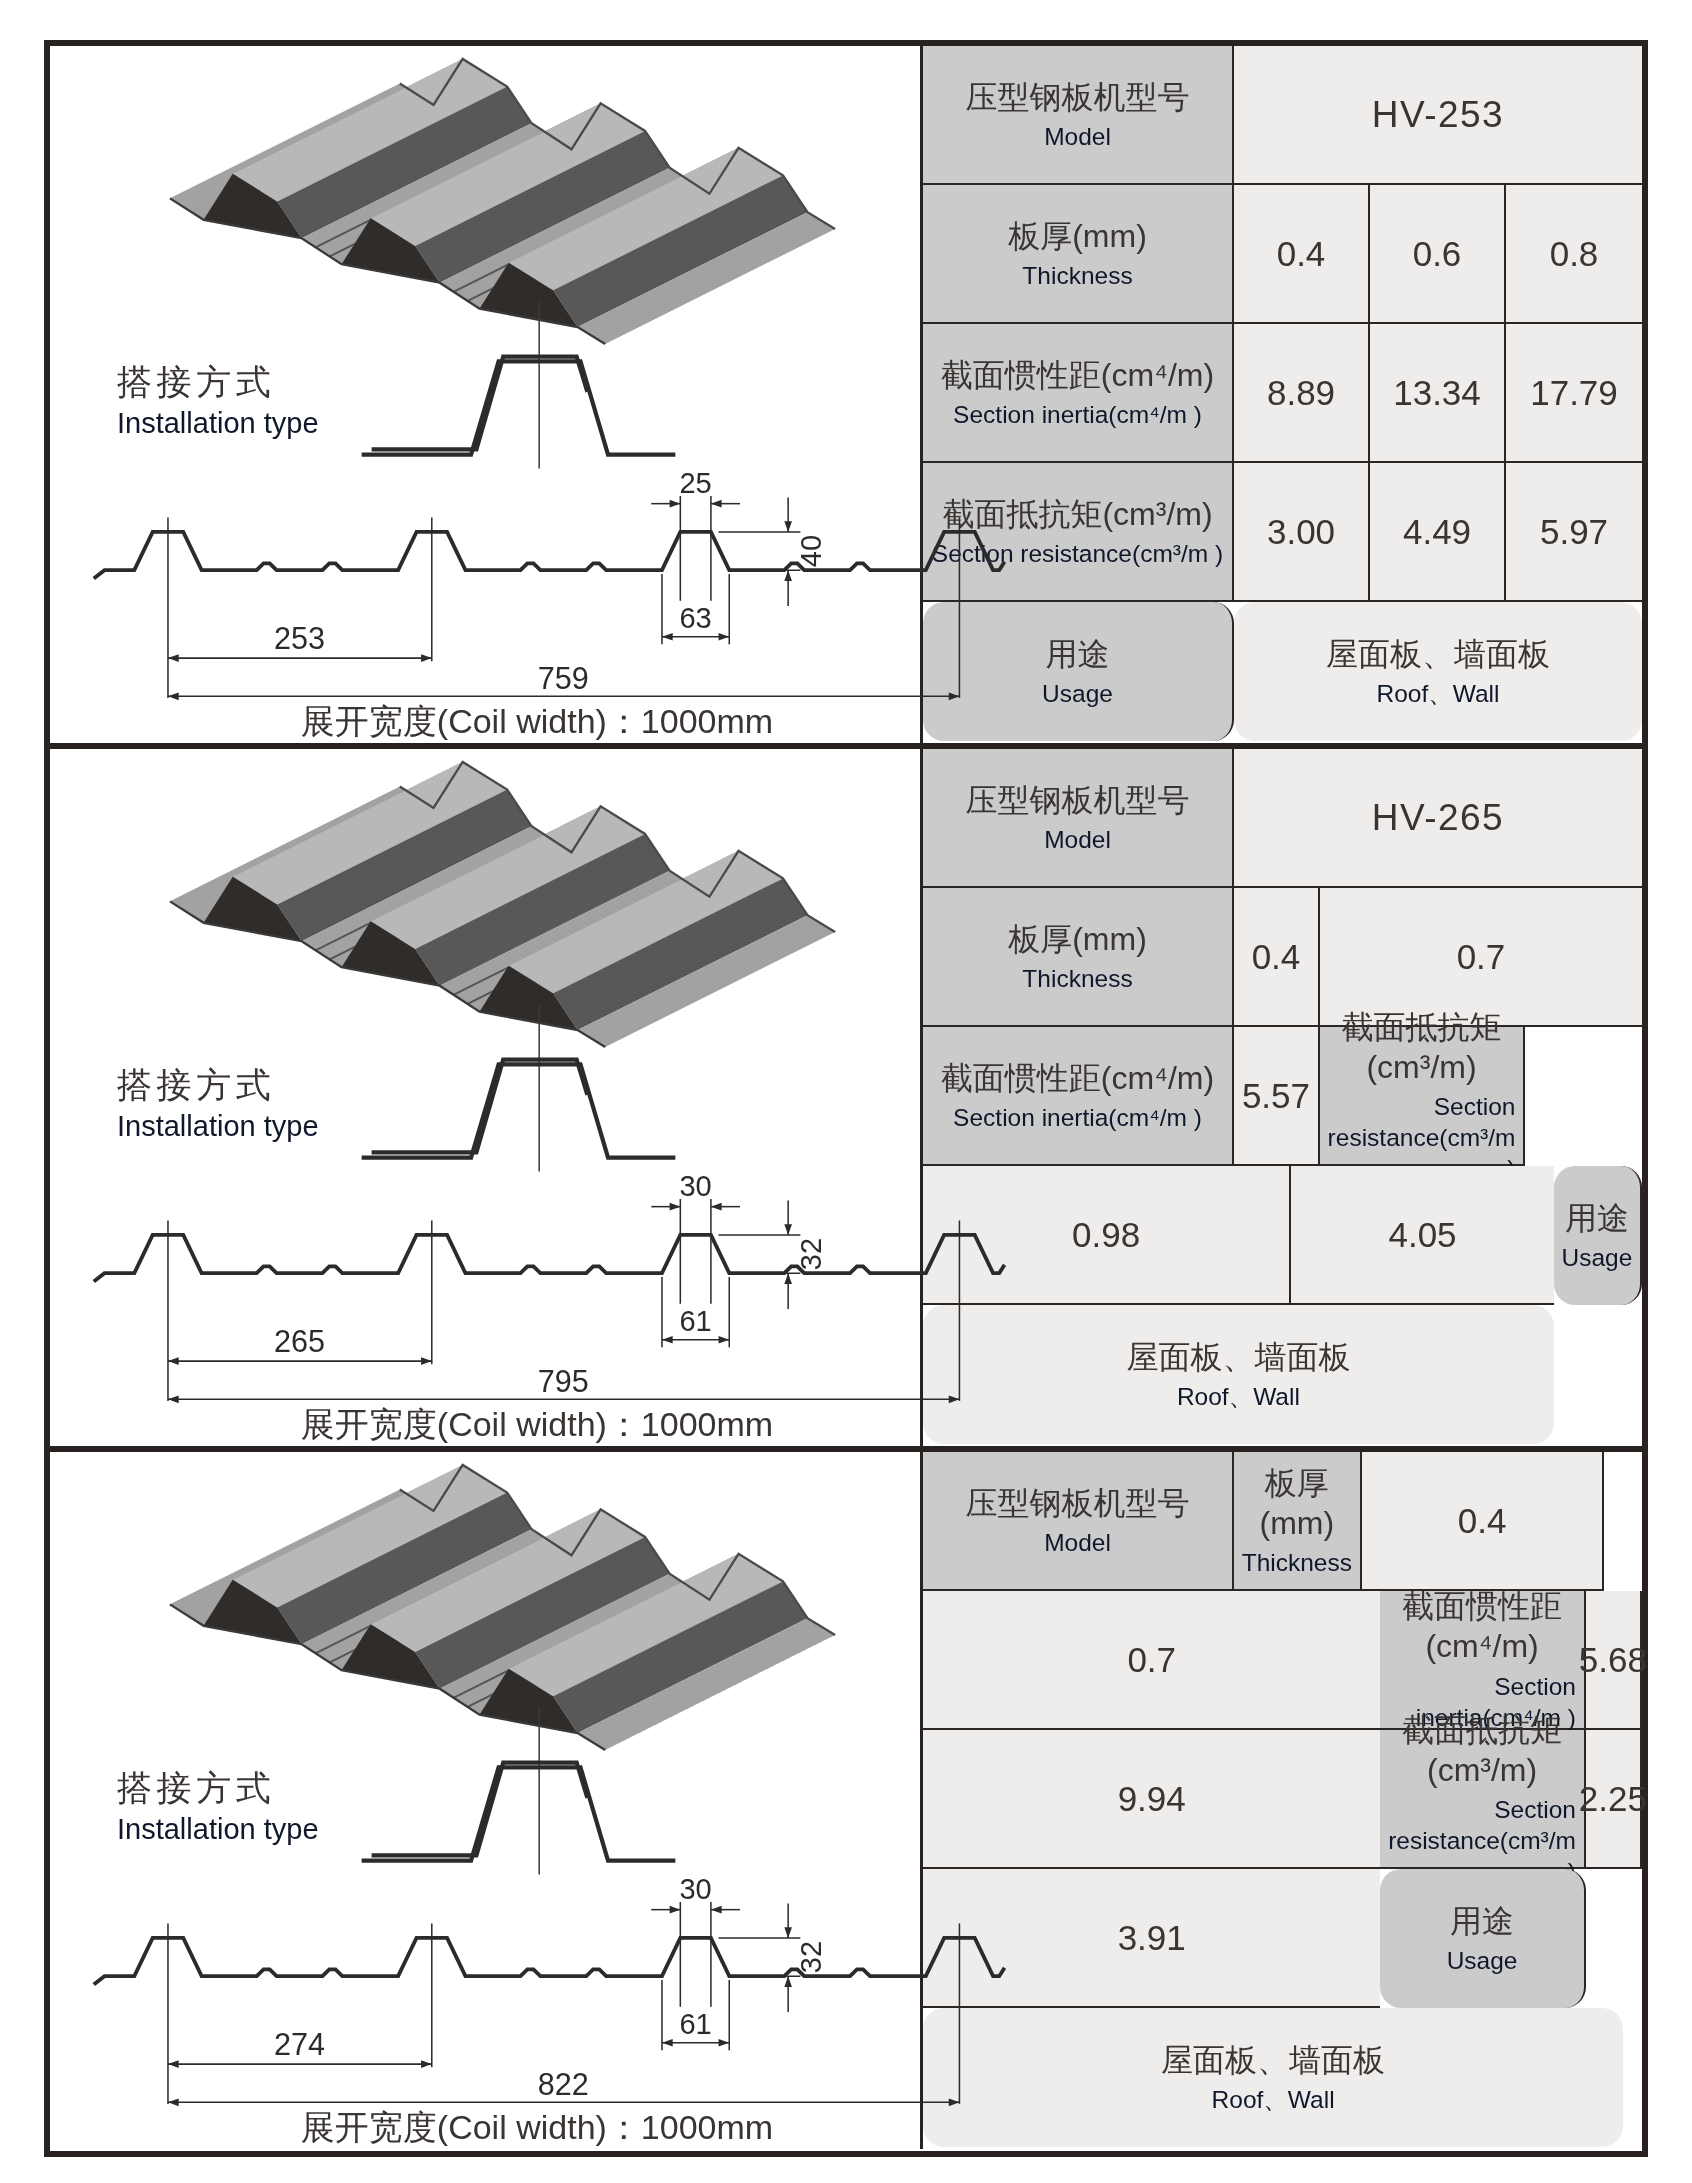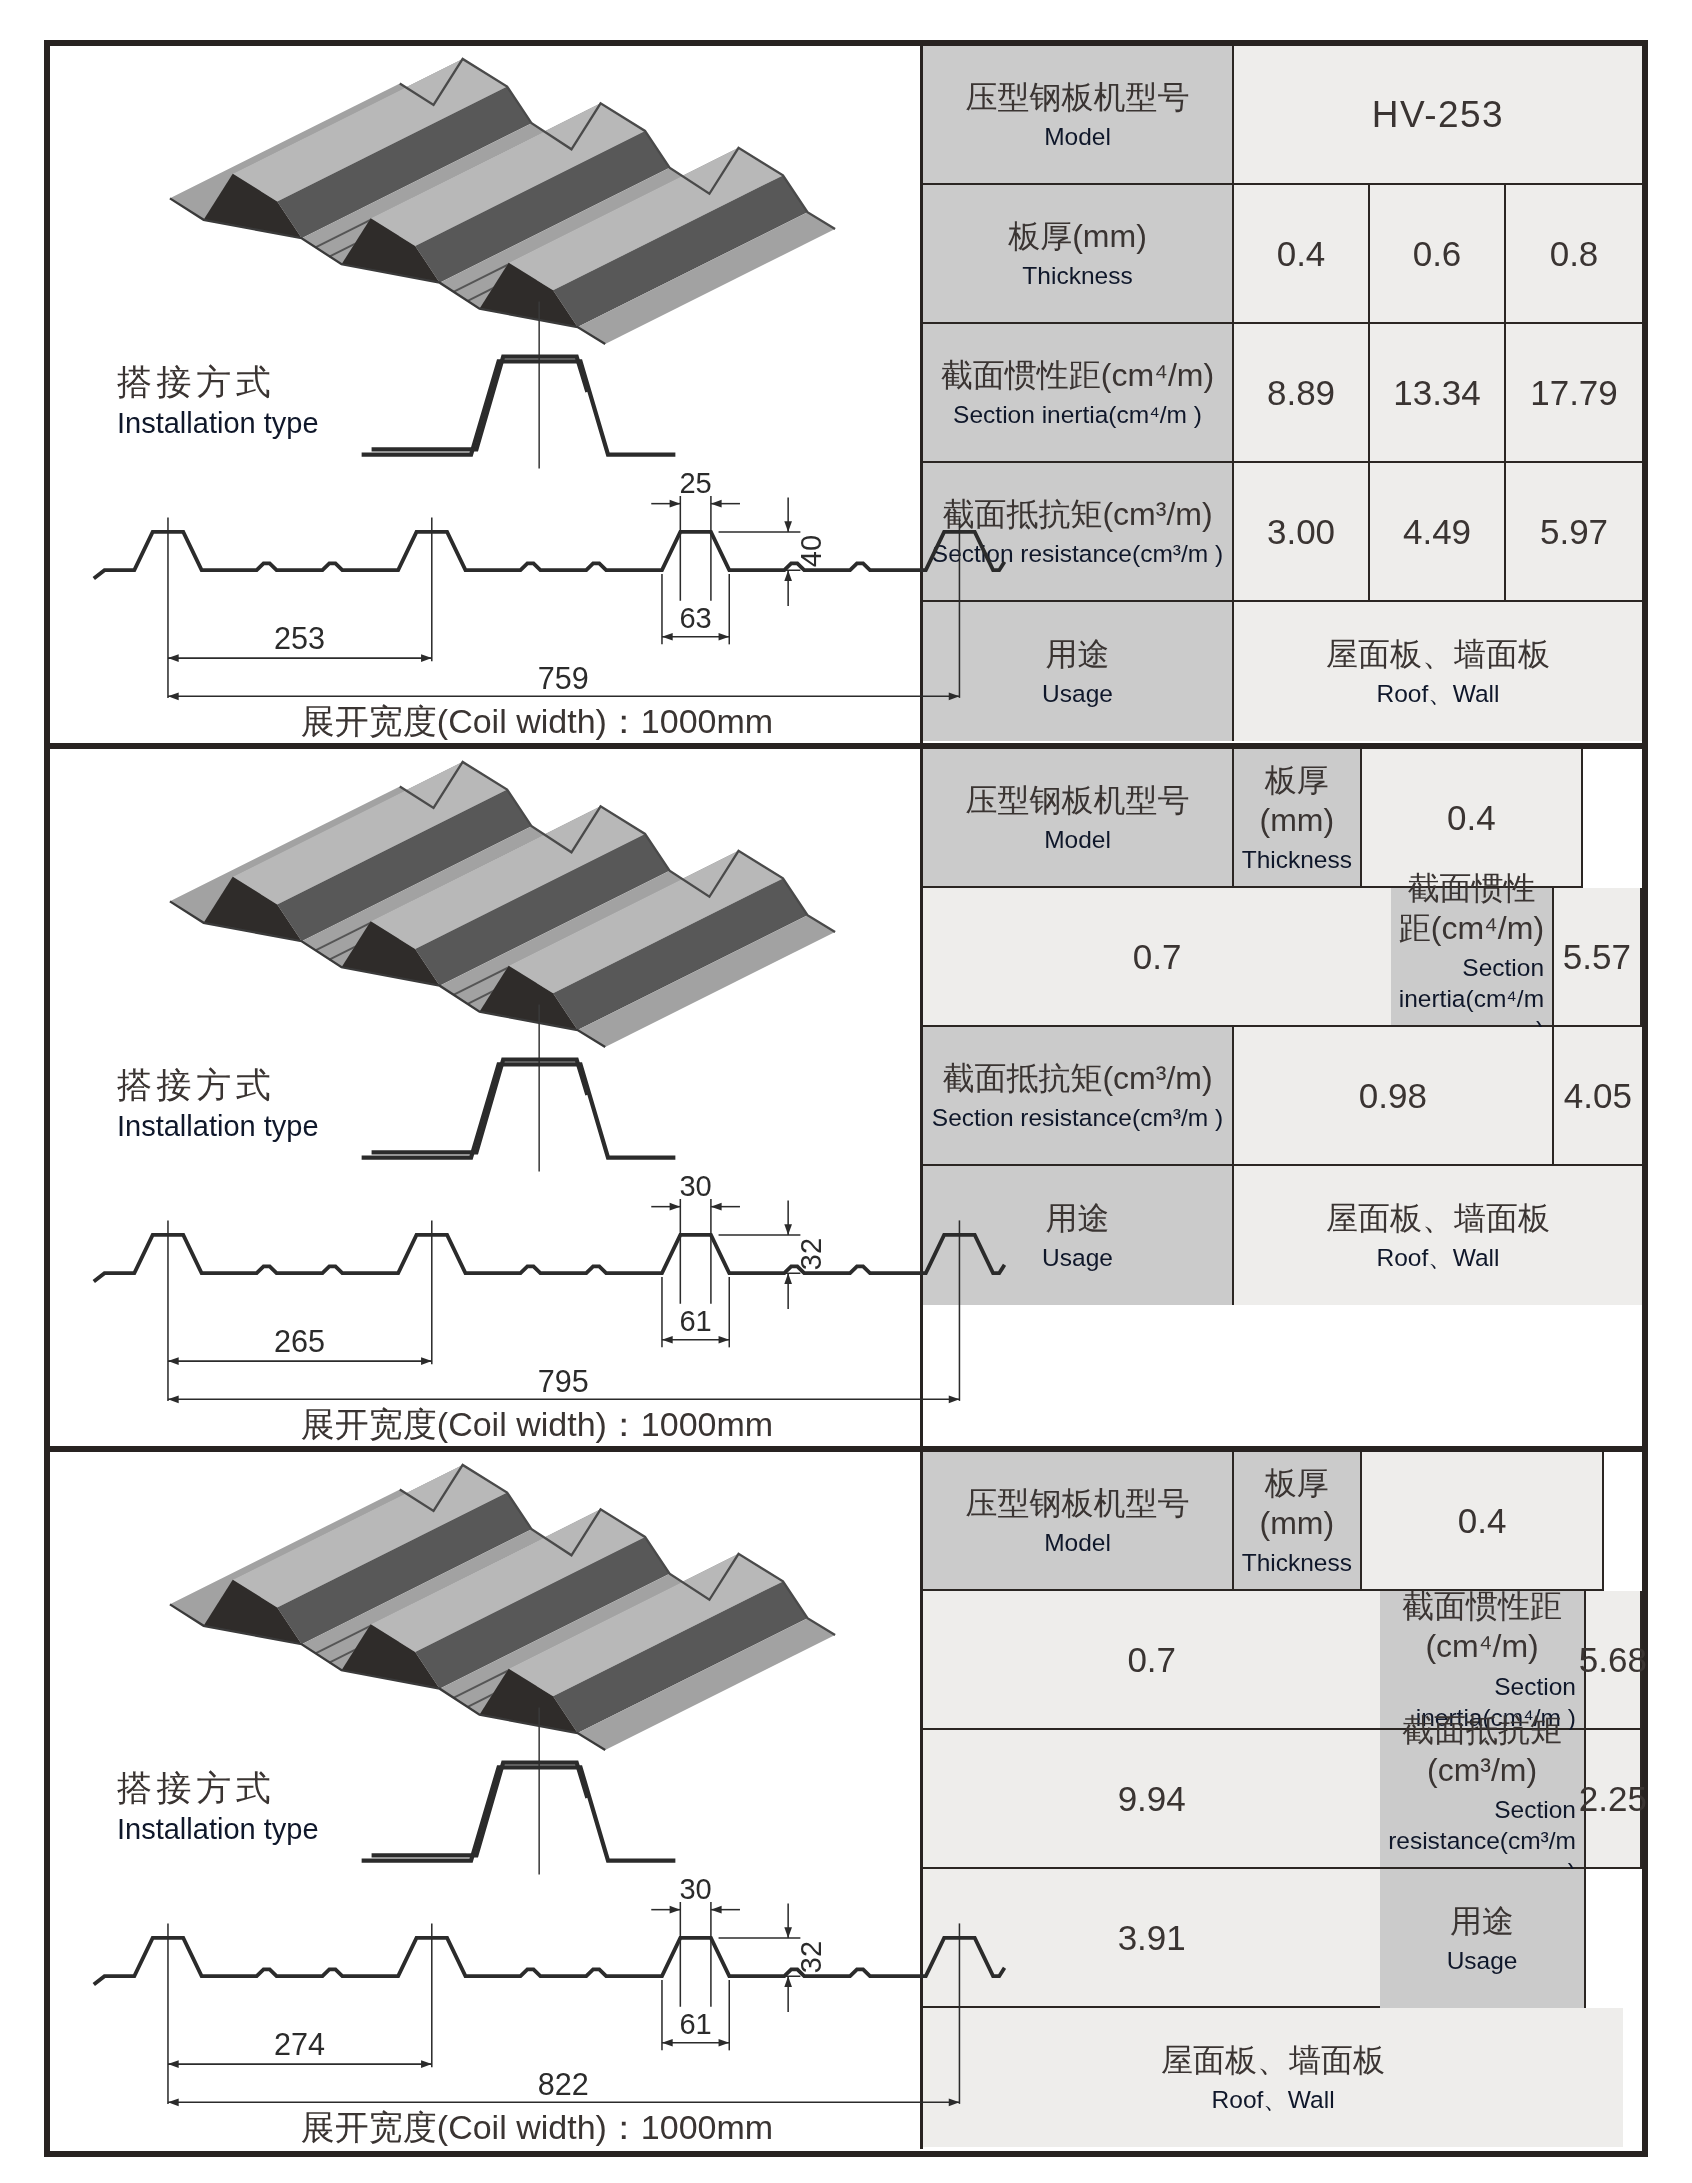--- a/index.html
+++ b/index.html
@@ -4,21 +4,21 @@
 <style>
   html,body{margin:0;padding:0;background:#ffffff;}
   body{width:1693px;height:2183px;position:relative;font-family:"Liberation Sans","DejaVu Sans",sans-serif;color:#3a3432;}
   .sheet{position:absolute;left:44px;top:40px;width:1604px;height:2117px;border:6.1px solid #282321;box-sizing:border-box;background:#fff;}
   .section{display:flex;height:697px;}
   .section.divided{border-bottom:6.1px solid #282321;}
   .leftpane{width:870px;position:relative;background:#fff;flex:none;}
   .spec-table{flex:1;border-left:3.1px solid #282321;display:grid;grid-template-columns:311px repeat(6,1fr);grid-template-rows:repeat(5,139px);}
   .cell{box-sizing:border-box;border-right:2.3px solid #2b2623;border-bottom:2.3px solid #2b2623;display:flex;flex-direction:column;justify-content:center;align-items:center;text-align:center;padding:3.1px 7.7px;}
   .cell.er{border-right:none;}
-  .cell.eb{border-bottom:none;}
+  .cell.eb{border-bottom:none;border-radius:21px;}
   .cell.lbl{background:#cbcbcb;}
   .cell.val{background:#eeedeb;}
   .sp6{grid-column:span 6;}
   .sp3{grid-column:span 3;}
   .sp2{grid-column:span 2;}
   .zh{font-size:32px;line-height:40px;}
   .en{font-size:24.5px;line-height:31px;margin-top:4.6px;color:#0f172a;text-align:right;}
   .num{font-size:35px;}
   .model-num{font-size:37px;letter-spacing:1.5px;}
   .install-label{position:absolute;left:67px;top:314px;}
@@ -263,20 +263,23 @@
       </svg>
 
       <div class="coilwidth">展开宽度(Coil width)：1000mm</div>
     </div>
 
     <div class="spec-table">
       <div class="cell lbl">
         <div class="zh">压型钢板机型号</div>
         <div class="en">Model</div>
       </div>
+      <div class="cell val sp6 er">
+        <div class="model-num">HV-265</div>
+      </div>
 
       <div class="cell lbl">
         <div class="zh">板厚(mm)</div>
         <div class="en">Thickness</div>
       </div>
       <div class="cell val sp3">
           <div class="num">0.4</div>
         </div>
       <div class="cell val sp3 er">
           <div class="num">0.7</div>

